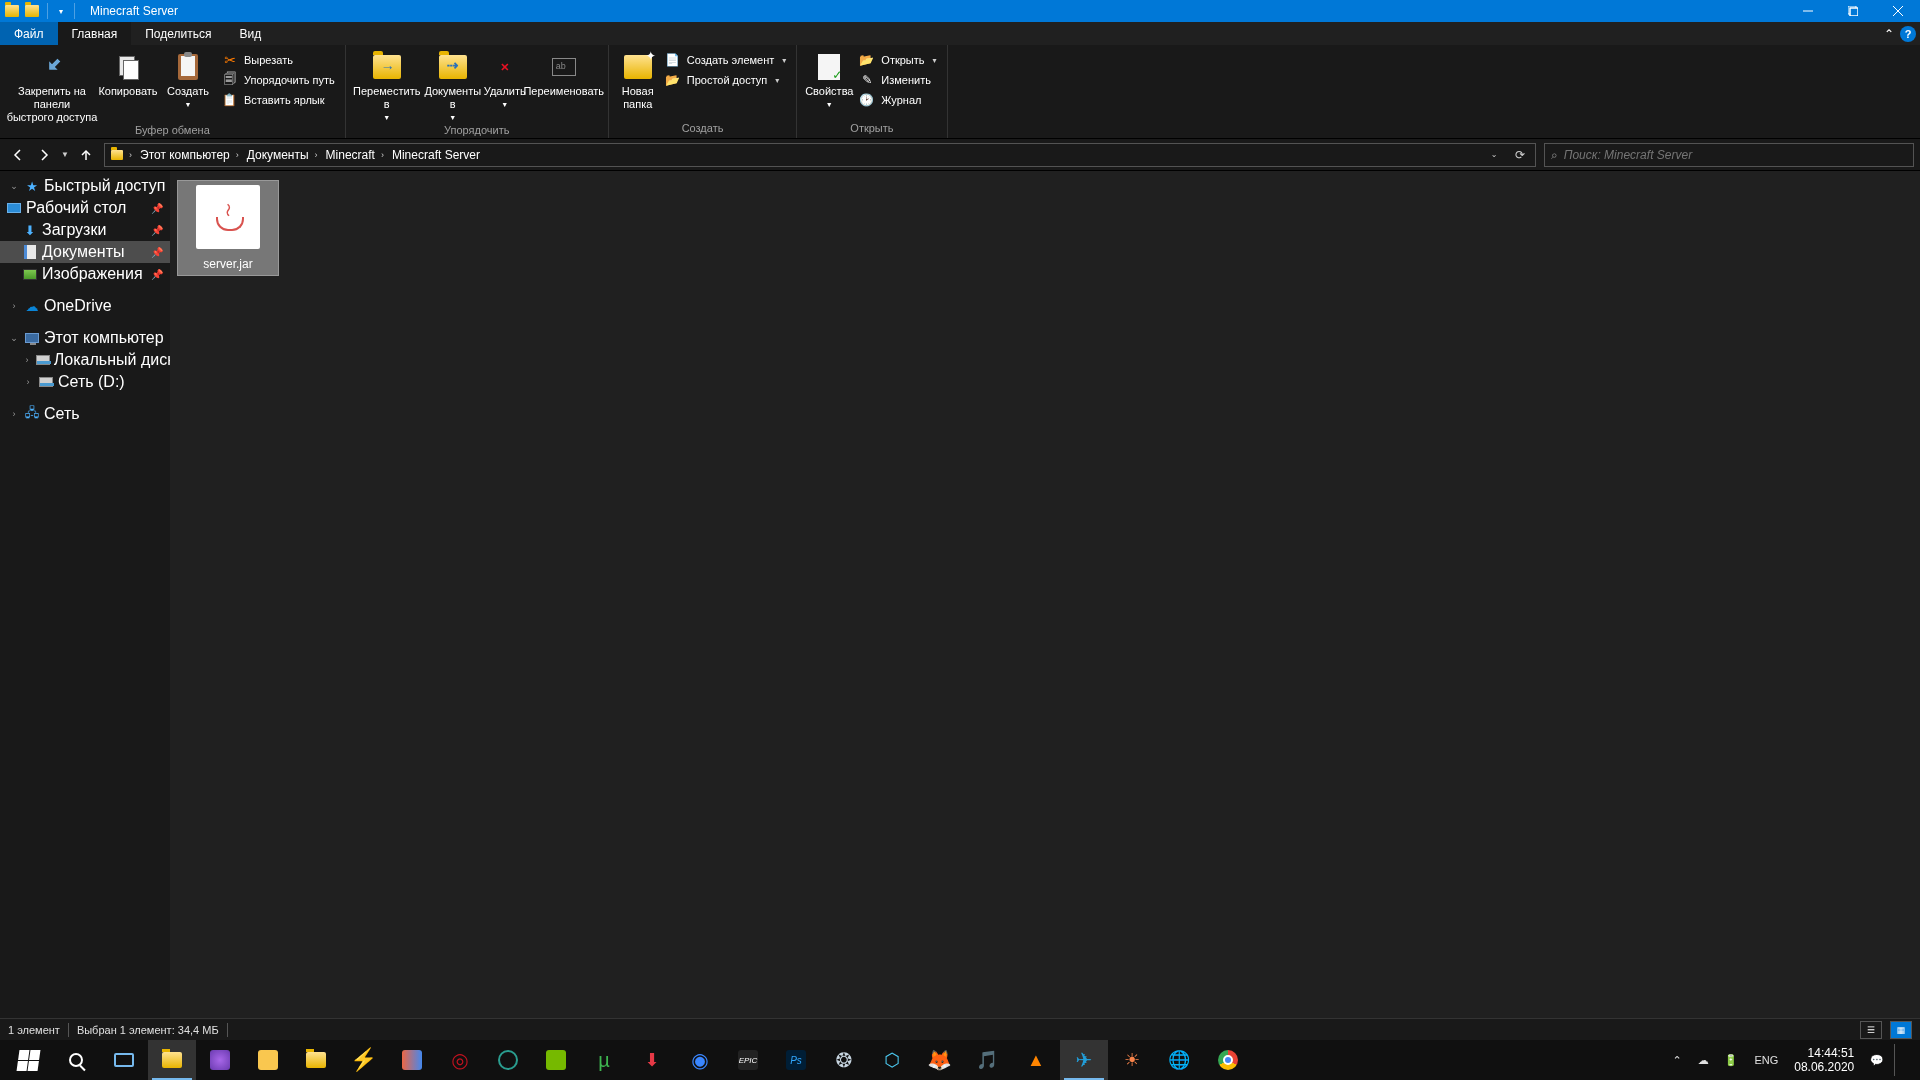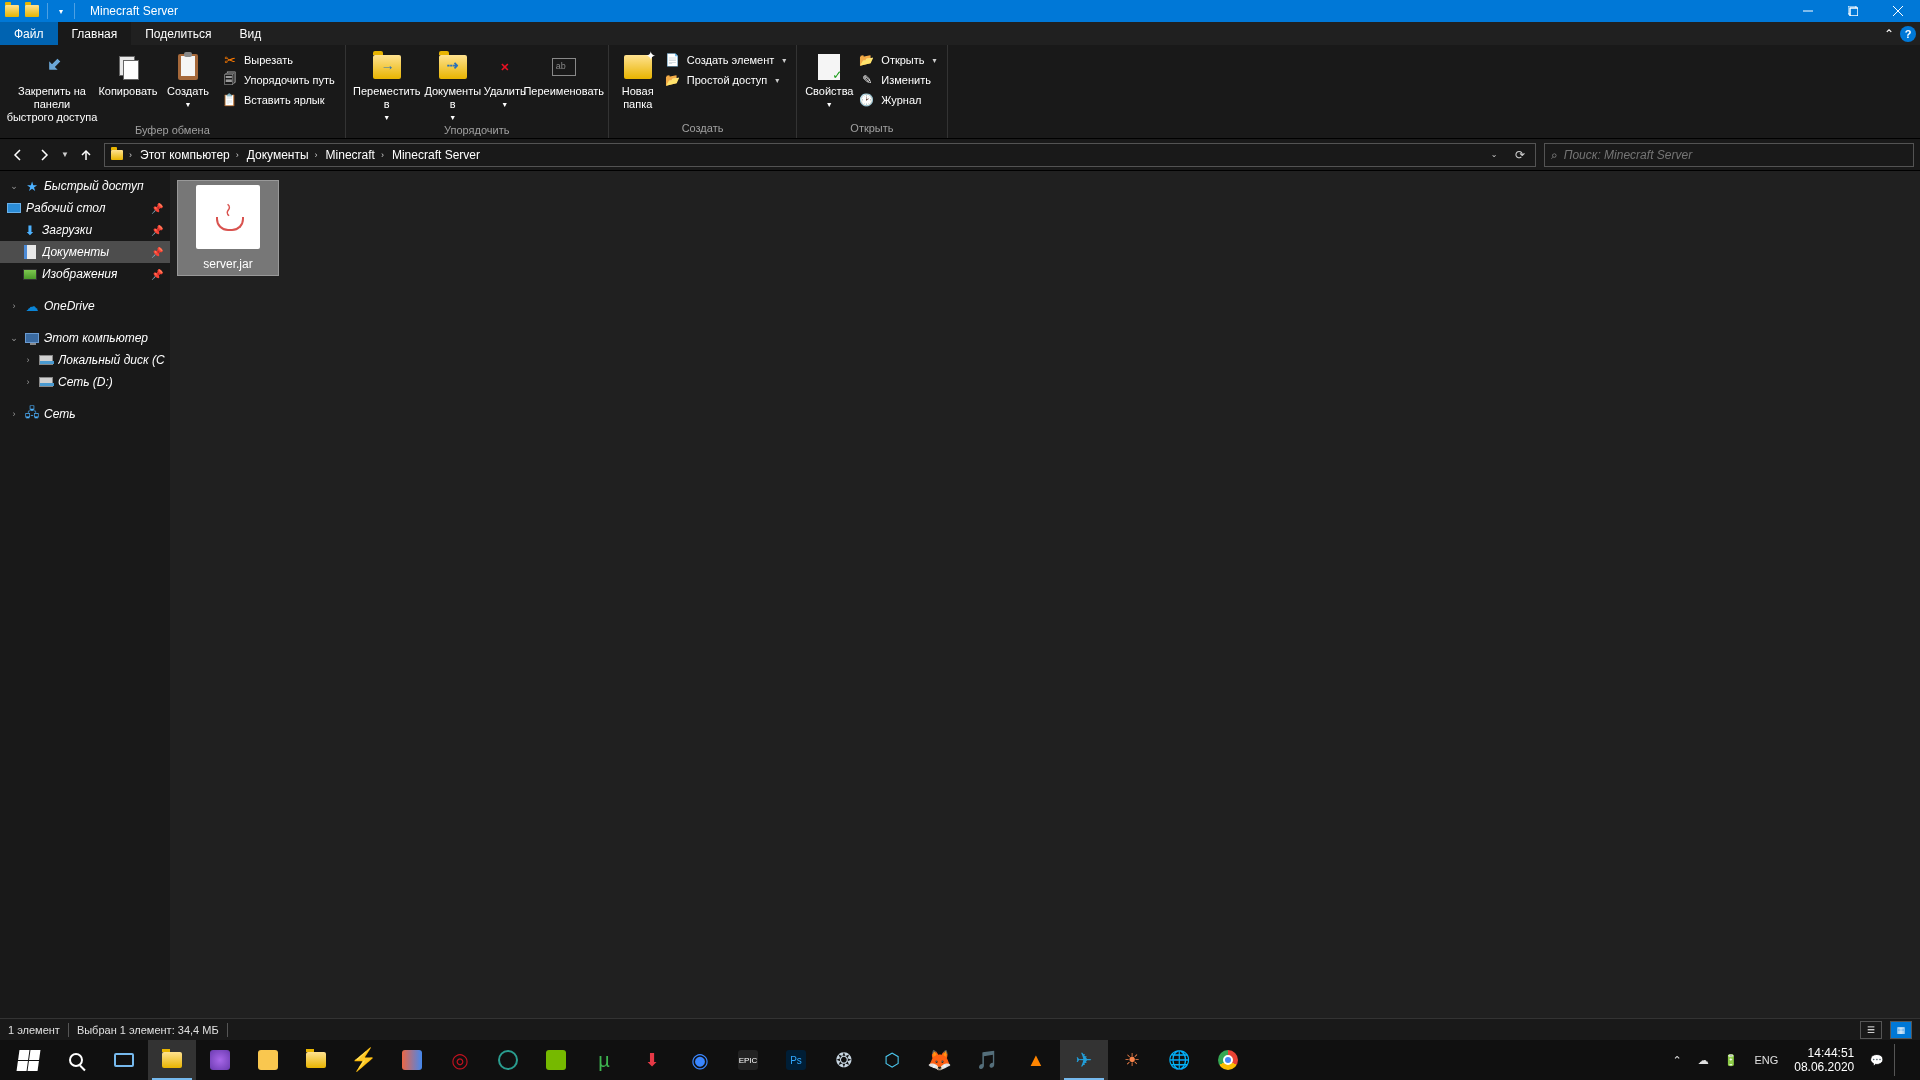--- a/index.html
+++ b/index.html
@@ -78,21 +78,21 @@
 .search-box { width: 370px; height: 24px; background: #191919; border: 1px solid #535353; display: flex; align-items: center; margin-left: 6px; padding: 0 6px; }
 .search-box input { background: transparent; border: none; outline: none; color: #8a8a8a; font-size: 12px; flex: 1; font-style: italic; }
 
 
 .main-area { display: flex; height: calc(1080px - 22px - 23px - 94px - 32px - 22px - 40px); }
 .sidebar { width: 170px; background: #191919; padding: 4px 0; overflow-y: auto; }
 .tree-item { display: flex; align-items: center; height: 22px; padding-left: 8px; gap: 4px; }
 .tree-item.active { background: #4d4d4d; }
 .tree-item .arrow { width: 12px; font-size: 9px; color: #999; text-align:center; }
 .tree-item .ticon { width: 16px; height: 16px; display:flex; align-items:center; justify-content:center; font-size:13px; }
-.tree-item span.label { font-size: 12px; white-space: nowrap; overflow: hidden; font-style: italic; }
+.tree-item span.label { font-size: 16px; white-space: nowrap; overflow: hidden; }
 .tree-item .pin { color:#8a8a8a; font-size:10px; margin-left:auto; margin-right:6px; }
 .tree-spacer { height: 10px; }
 .star-icon { color:#4db2ff; }
 .desktop-icon { width:14px; height:10px; background:#2b8cd6; border:1px solid #6ab0e8; }
 .download-icon { color:#4db2ff; }
 .doc-icon { width:12px; height:14px; background:#e8e8e8; border-left:3px solid #4d8bd6; }
 .img-icon { width:14px; height:11px; background:linear-gradient(#7ec850,#4a9a2a); border:1px solid #333; }
 .onedrive-icon { color:#0a84d6; font-size:14px; }
 .pc-icon { width:14px; height:10px; background:#3a6aa0; border:1px solid #6a9ad0; position:relative; }
 .pc-icon::after { content:""; position:absolute; bottom:-3px; left:4px; width:6px; height:2px; background:#888; }
@@ -129,21 +129,21 @@
 .notif-rect { width: 16px; height: 32px; border-left: 1px solid #555; }
 
 
 .win-logo { display:grid; grid-template-columns:10px 10px; grid-template-rows:10px 10px; gap:1px; transform: skewX(-8deg); }
 .win-logo div { background:#fff; }
 .search-magnifier { width:14px; height:14px; border:2px solid #fff; border-radius:50%; position:relative; }
 .search-magnifier::after { content:""; position:absolute; width:7px; height:2px; background:#fff; bottom:-4px; right:-5px; transform:rotate(45deg); }
 .cortana-ring { width:18px; height:18px; border:2px solid #5aa0e0; border-radius:50%; }
 .explorer-icon { width:20px; height:16px; background:linear-gradient(#ffe290,#e8b400); border-radius:2px; position:relative; }
 .explorer-icon::before { content:""; position:absolute; top:-3px; left:0; width:8px; height:3px; background:#e8b400; }
-.generic-app { width:20px; height:20px; border-radius:3px; }
+.generic-app { width:20px; height:20px; border-radius:3px;font-style:italic; }
 </style>
 </head>
 <body>
 
 <div class="title-bar">
   <div class="qat">
     <div class="icon">
         <div class="folder-icon-yellow"></div>
       </div>
     <div class="icon">

